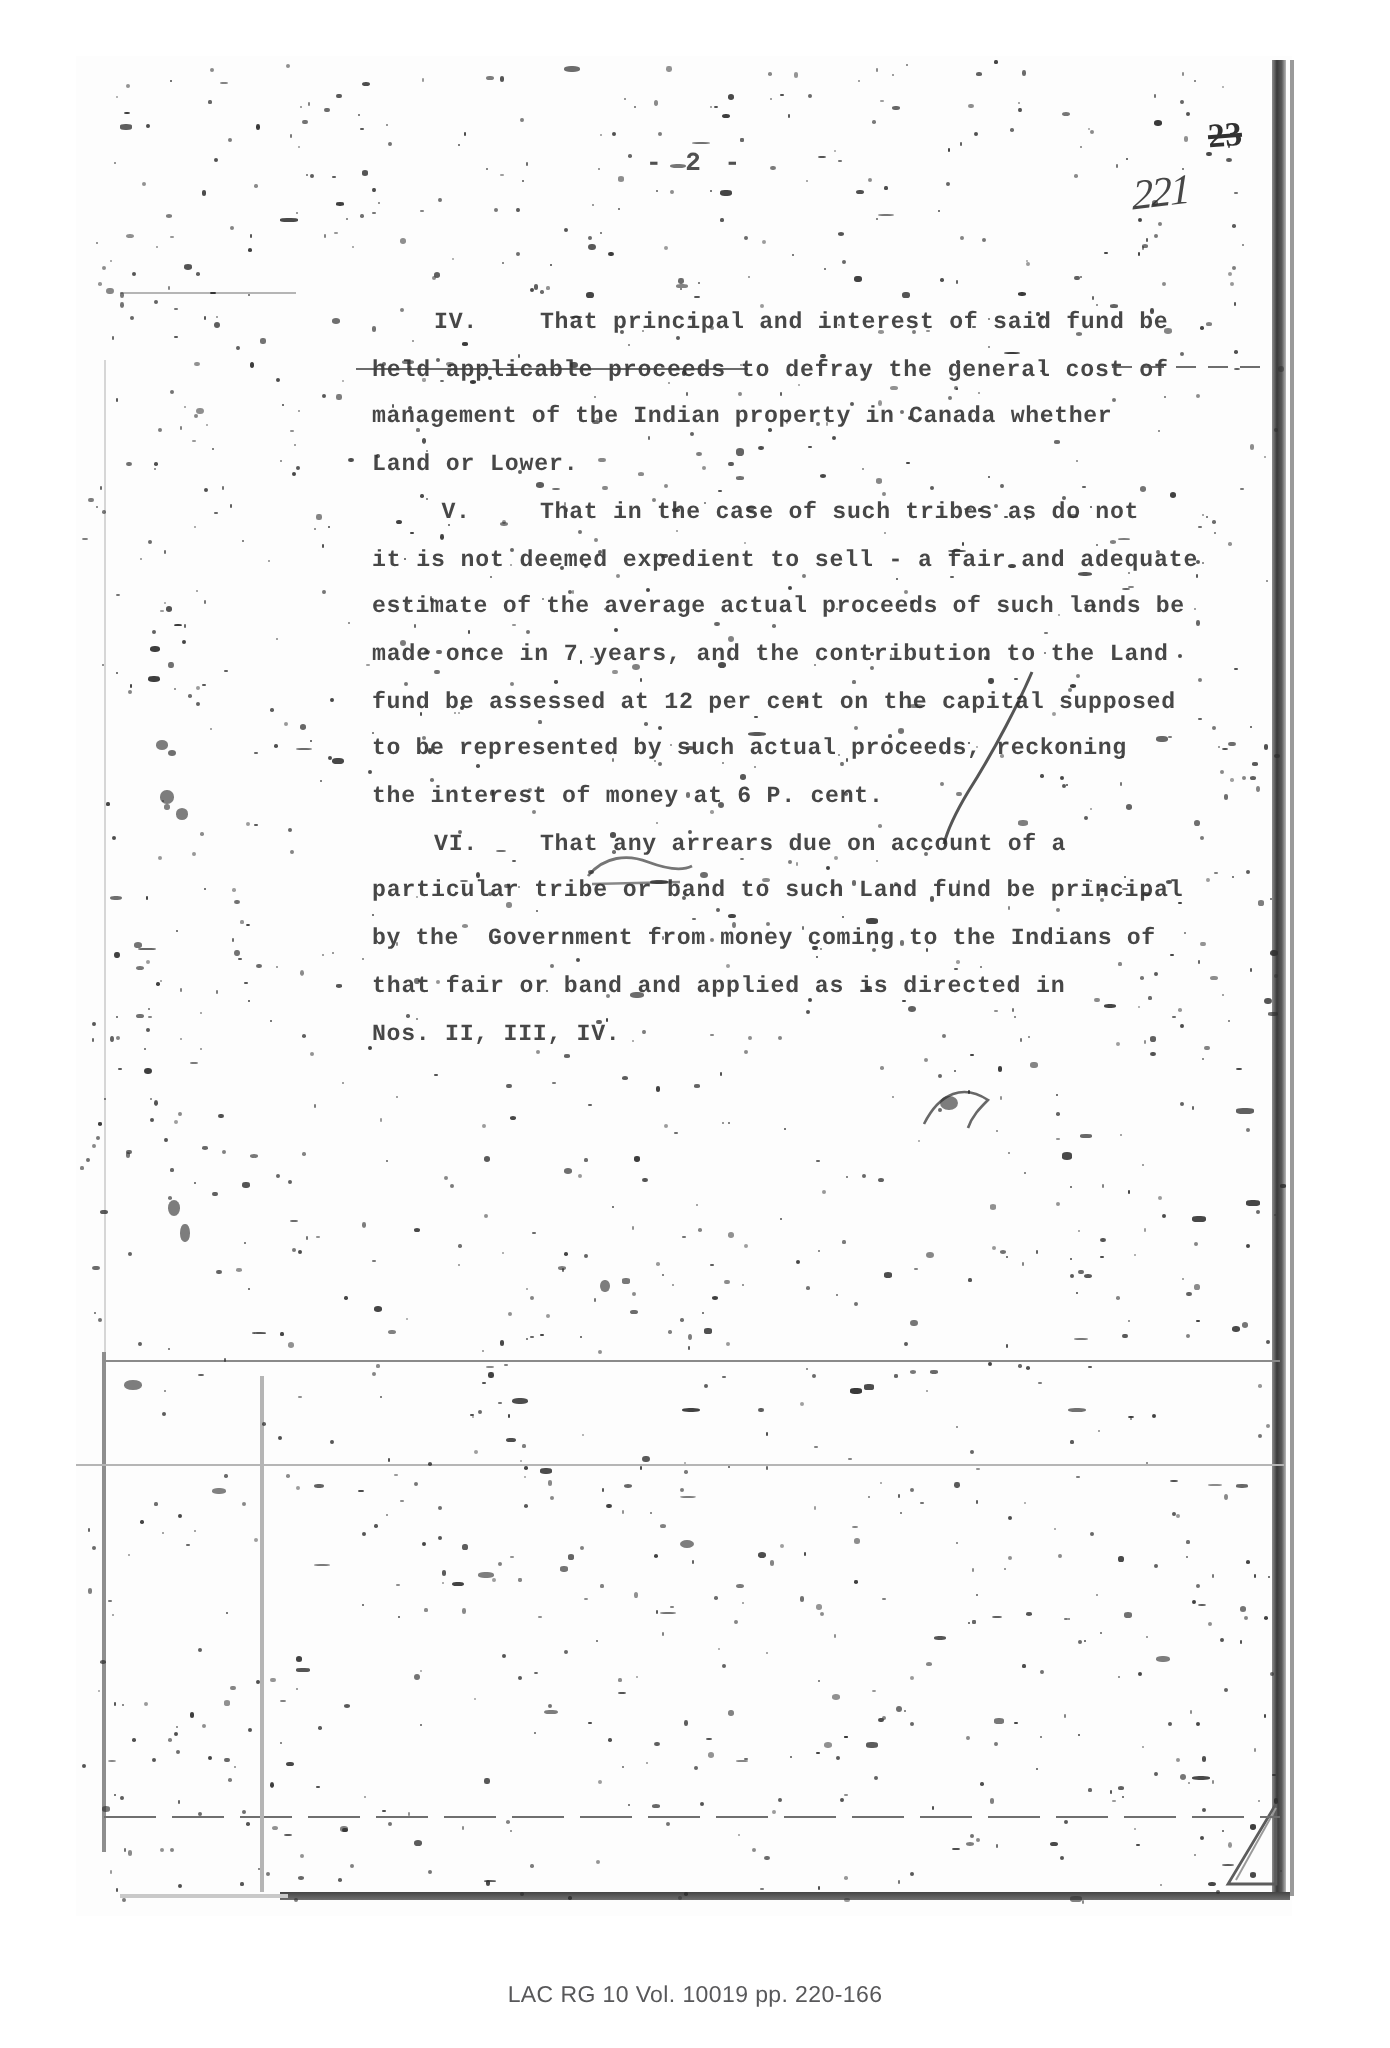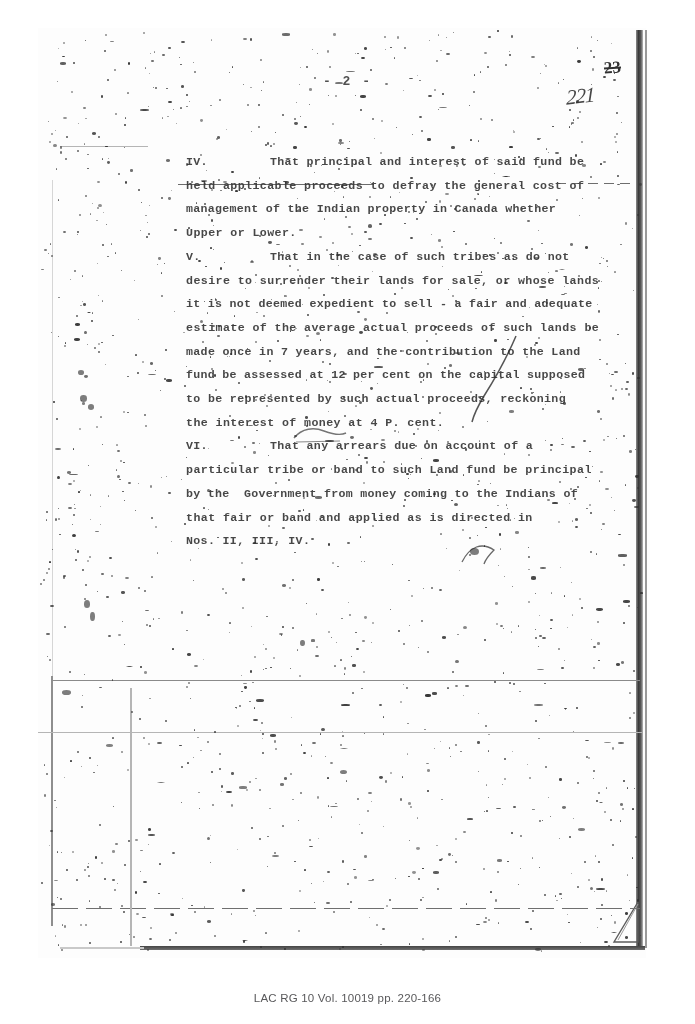--- a/index.html
+++ b/index.html
@@ -156,21 +156,21 @@
     font-family: "Liberation Mono", monospace;
     font-size: 11.6px;
     line-height: 23.7px;
     color: #2f2f2f;
     letter-spacing: .35px;
     font-weight: bold;
     opacity: .88;
   }
   .clause { margin: 0 0 0 0; }
   .clause-line { white-space: pre; }
-  .numeral { display: inline-block; width: 84px; }
+  .numeral { display: inline-block; width: 84px; text-align: center; }
 
   
   .clause-line:nth-child(2n)  { letter-spacing: .42px; }
   .clause-line:nth-child(3n)  { letter-spacing: .30px; }
 
   
   #pen-strike-iv {
     position: absolute;
     left: 178px;
     top: 184px;
@@ -251,32 +251,31 @@
   <div id="page-marker">- 2 -</div>
   <div id="stamp-struck">23</div>
   <div id="archive-folio">221</div>
 
   <div id="typed-body">
 
     <div class="clause">
       <div class="clause-line"><span class="numeral">IV.</span><span>That principal and interest of said fund be</span></div>
       <div class="clause-line">held applicable proceeds to defray the general cost of</div>
       <div class="clause-line">management of the Indian property in Canada whether</div>
-      <div class="clause-line">Upper or Lower.</div>
+      <div class="clause-line">Land or Lower.</div>
     </div>
 
     <div class="clause">
       <div class="clause-line"><span class="numeral">V.</span><span>That in the case of such tribes as do not</span></div>
-      <div class="clause-line">desire to surrender their lands for sale, or whose lands</div>
       <div class="clause-line">it is not deemed expedient to sell - a fair and adequate</div>
       <div class="clause-line">estimate of the average actual proceeds of such lands be</div>
       <div class="clause-line">made once in 7 years, and the contribution to the Land</div>
       <div class="clause-line">fund be assessed at 12 per cent on the capital supposed</div>
       <div class="clause-line">to be represented by such actual proceeds, reckoning</div>
-      <div class="clause-line">the interest of money at 4 P. cent.</div>
+      <div class="clause-line">the interest of money at 6 P. cent.</div>
     </div>
 
     <div class="clause">
       <div class="clause-line"><span class="numeral">VI.</span><span>That any arrears due on account of a</span></div>
       <div class="clause-line">particular tribe or band to such Land fund be principal</div>
       <div class="clause-line">by the  Government from money coming to the Indians of</div>
       <div class="clause-line">that fair or band and applied as is directed in</div>
       <div class="clause-line">Nos. II, III, IV.</div>
     </div>
 

